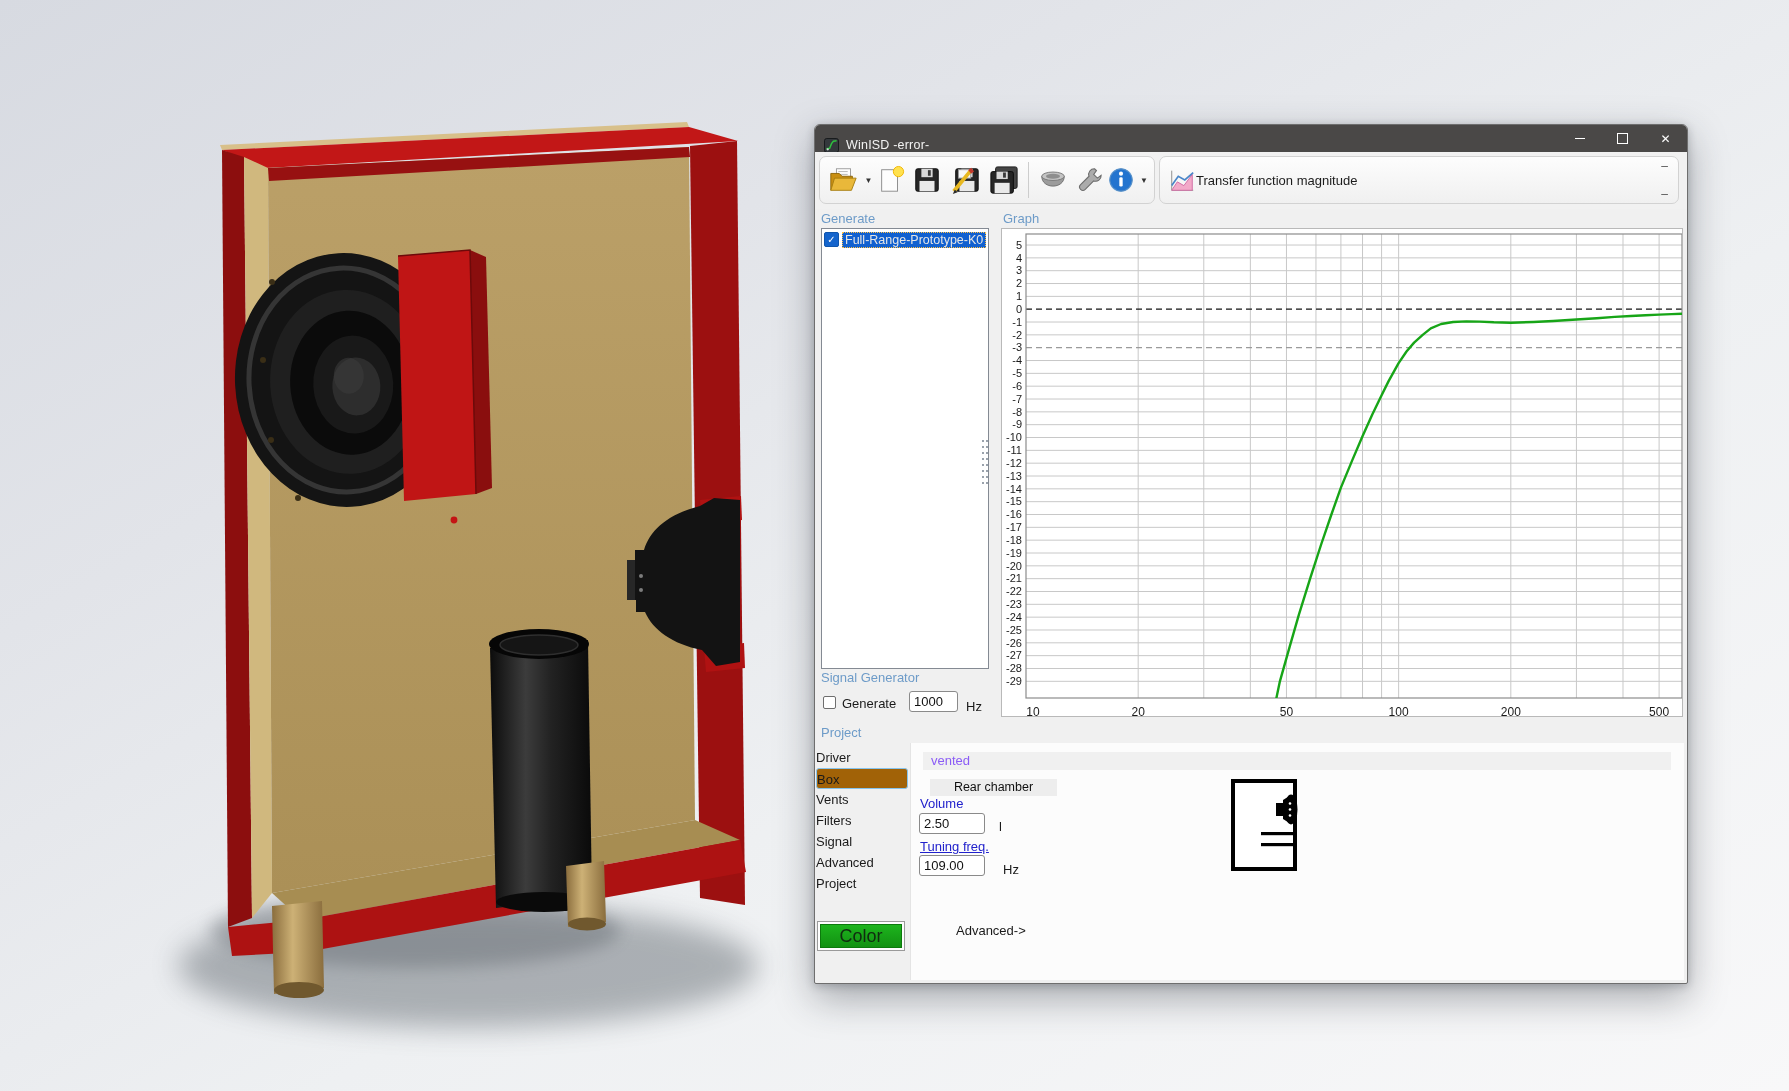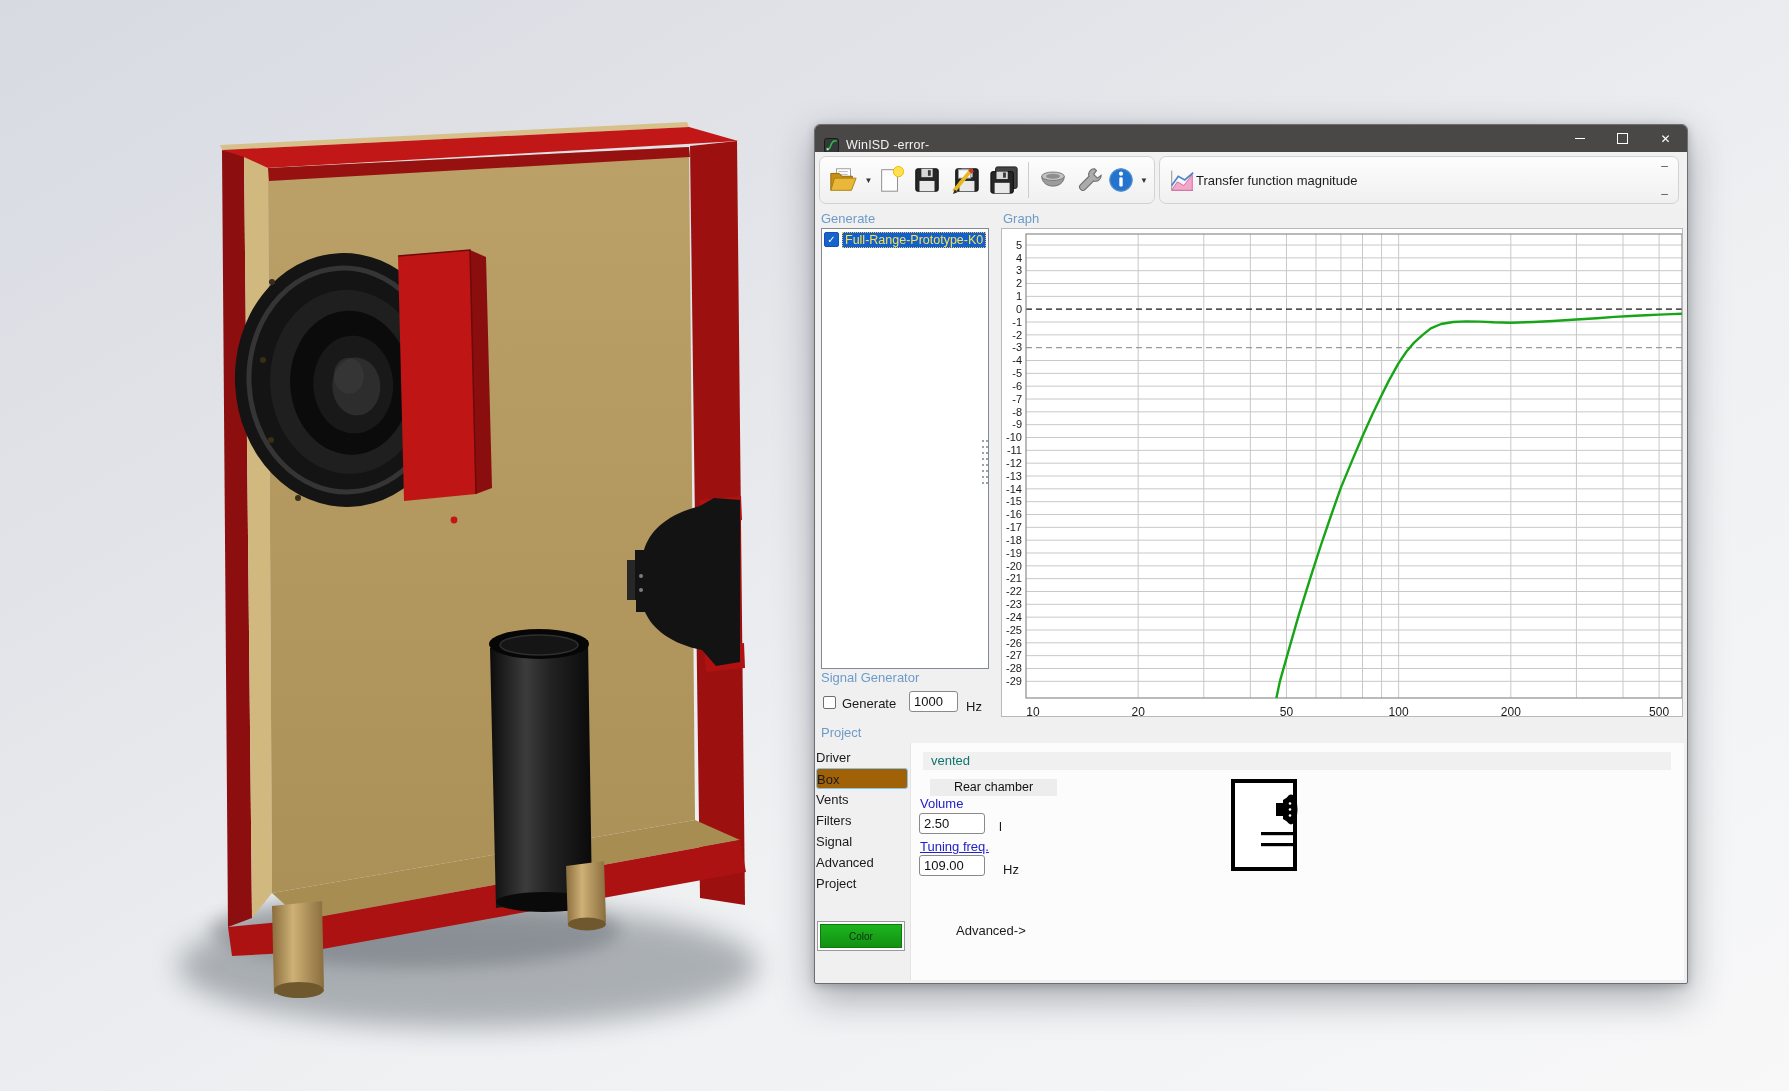--- a/index.html
+++ b/index.html
@@ -40,46 +40,46 @@
   
   .seclabel{position:absolute;color:#6d9bc8;font-size:13px;}
   
   .listbox{position:absolute;left:6px;top:103px;width:168px;height:441px;background:#fff;
            border:1px solid #848a93;box-sizing:border-box;overflow:hidden;}
   .pitem{display:flex;align-items:center;height:19px;padding:1px 1px 0 2px;}
   .pcheck{width:13px;height:13px;border-radius:2px;border:1px solid #9a9a9a;background:#fff;
           color:#fff;font-size:10px;line-height:13px;text-align:center;flex:0 0 auto;margin-right:3px;}
   .pcheck.on{background:#1464cc;border-color:#0f55ad;}
   .plabel{font-size:12.5px;color:#111;padding:1px 3px;white-space:nowrap;}
-  .plabel.sel{background:#1060d0;color:#fde047;outline:1px dotted #ffc246;outline-offset:-1px;}
+  .plabel.sel{background:#1060d0;color:#e5e5e5;outline:1px dotted #ffc246;outline-offset:-1px;}
   
   .graphpanel{position:absolute;left:186px;top:103px;width:682px;height:489px;background:#fff;
               border:1px solid #b9b9b9;box-sizing:border-box;}
   svg text{font-family:"Liberation Sans",sans-serif;}
   .splitter{position:absolute;left:166px;top:314px;width:9px;height:48px;
     background-image:radial-gradient(circle at 2px 2px,#9aa2ac 1.2px,transparent 1.5px);
     background-size:4px 6px;}
   
   .chk{position:absolute;width:13px;height:13px;border:1px solid #6e6e6e;border-radius:2px;background:#fff;box-sizing:border-box;}
   .uitext{position:absolute;font-size:13px;color:#1a1a1a;}
   .uinput{position:absolute;font-family:"Liberation Sans",sans-serif;font-size:13px;color:#111;
           border:1px solid #8a8a8a;border-radius:3px;background:#fff;padding:0 4px;box-sizing:border-box;height:21px;}
   
   .tabs{position:absolute;left:1px;top:622px;width:92px;}
   .tab{height:21px;line-height:21px;text-align:left;font-size:13px;color:#1a1a1a;box-sizing:border-box;}
   .tab.sel{background:#a16207;border:1px solid #86c3ec;border-radius:3px;}
   .colorbtn-outer{position:absolute;left:2px;top:796px;width:88px;height:30px;border:1px solid #9a9a9a;
                   background:#fdfdfd;box-sizing:border-box;padding:2px;}
   .colorbtn{width:100%;height:100%;background:linear-gradient(#1db41d,#129112);border:1px solid #0c7a0c;
-            box-sizing:border-box;color:#102c10;font-size:10px;display:flex;align-items:center;justify-content:center;}
+            box-sizing:border-box;color:#102c10;font-size:18px;display:flex;align-items:center;justify-content:center;}
   
   .boxpanel{position:absolute;left:95px;top:618px;width:773px;height:237px;background:#fcfcfc;
             border-left:1px solid #e4e4e4;}
   .ventedbar{position:absolute;left:12px;top:9px;width:748px;height:18px;background:#f0f0f0;
-             font-size:13px;color:#0f766e;line-height:18px;padding-left:8px;box-sizing:border-box;}
+             font-size:13px;color:#8b5cf6;line-height:18px;padding-left:8px;box-sizing:border-box;}
   .rearchamber{position:absolute;left:19px;top:36px;width:127px;height:17px;background:#ededed;
                font-size:12.5px;color:#111;line-height:17px;text-align:center;}
   .bluelabel{position:absolute;font-size:13px;color:#2121cc;}
   .linklabel{text-decoration:underline;}
 </style>
 </head>
 <body>
 
 <svg id="cad" viewBox="0 0 820 1091">
   <defs>

